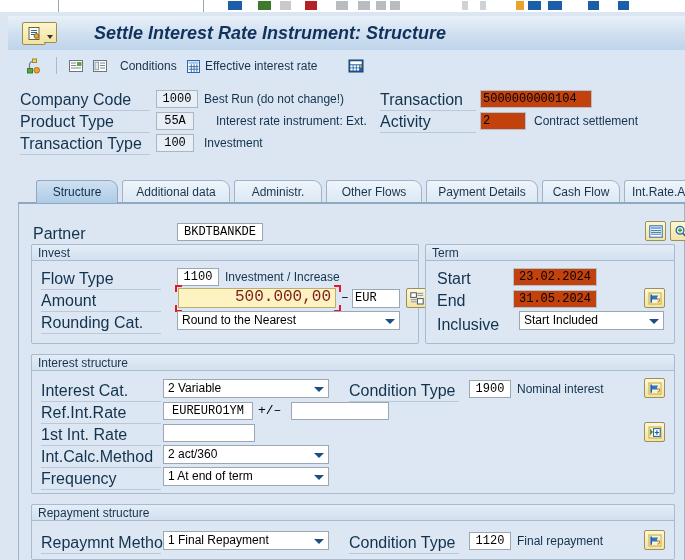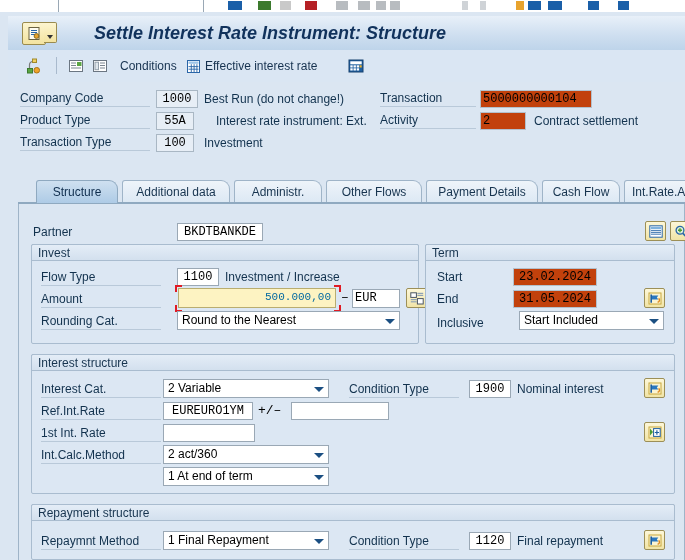--- a/index.html
+++ b/index.html
@@ -67,21 +67,21 @@
     display: flex; align-items: center; gap: 4px;
     font-size: 12px; color: #16324f; white-space: nowrap;
   }
   .tb-sep {
     position: absolute; top: 7px; width: 1px; height: 17px; background: #a9bacd;
   }
 
   
   .hdr { position: absolute; left: 8px; top: 82px; width: 677px; height: 92px; background: #dbe6f2; }
   .lbl {
-    position: absolute; font-size: 12px; color: #12324e; white-space: nowrap;
+    position: absolute; font-size: 16px; color: #12324e; white-space: nowrap;
     border-bottom: 1px solid #b9c9d9; padding-bottom: 1px;
   }
   .lbl.nb { border-bottom: none; }
   .txt { position: absolute; font-size: 12px; color: #12324e; white-space: nowrap; }
 
   .inp {
     position: absolute; box-sizing: border-box; height: 18px;
     border: 1px solid #9aa8b5; background: #ffffff;
     font-family: "Liberation Mono", monospace; font-size: 12px;
     color: #000; padding: 0 2px; line-height: 16px; white-space: nowrap;
@@ -140,22 +140,22 @@
     line-height: 17px; white-space: nowrap; overflow: hidden;
   }
   .sel .arr {
     position: absolute; right: 4px; top: 7px; width: 0; height: 0;
     border-left: 5px solid transparent; border-right: 5px solid transparent;
     border-top: 5px solid #1b4f82;
   }
   .amt-field {
     position: absolute; box-sizing: border-box;
     background: #fdf3c2; border: 1px solid #b9ad70;
-    font-family: "Liberation Mono", monospace; font-size: 11px;
-    text-align: right; padding: 0 4px; line-height: 17px; color: #0369a1;
+    font-family: "Liberation Mono", monospace; font-size: 16px;
+    text-align: right; padding: 0 4px; line-height: 17px; color: #7f1d1d;
   }
   .focus-corner { position: absolute; width: 5px; height: 5px; }
   .fc-tl { border-left: 2px solid #e01b24; border-top: 2px solid #e01b24; }
   .fc-tr { border-right: 2px solid #e01b24; border-top: 2px solid #e01b24; }
   .fc-bl { border-left: 2px solid #e01b24; border-bottom: 2px solid #e01b24; }
   .fc-br { border-right: 2px solid #e01b24; border-bottom: 2px solid #e01b24; }
 
   
   .iconbtn {
     position: absolute; box-sizing: border-box;
@@ -420,20 +420,21 @@
         <path d="M8.9 4.3v4.4M6.8 6.5h4.2" stroke="#1e5fa0" stroke-width="1.2"></path>
       </svg>
     </div>
 
     <div class="lbl" style="left:22px;top:244px;width:120px;">Int.Calc.Method</div>
     <div class="sel" style="left:144px;top:241px;width:166px;">
       <span>2 act/360</span>
       <i class="arr"></i>
     </div>
 
+    <div class="lbl" style="left:22px;top:266px;width:120px;">Frequency</div>
     <div class="sel" style="left:144px;top:263px;width:166px;">
       <span>1 At end of term</span>
       <i class="arr"></i>
     </div>
 
     <div class="grp" style="left:12px;top:300px;width:644px;height:56px;">
       <div class="grp-title" style="width:644px;">Repayment structure</div>
     </div>
     <div class="lbl" style="left:22px;top:330px;width:120px;">Repaymnt Method</div>
     <div class="sel" style="left:144px;top:327px;width:166px;">

